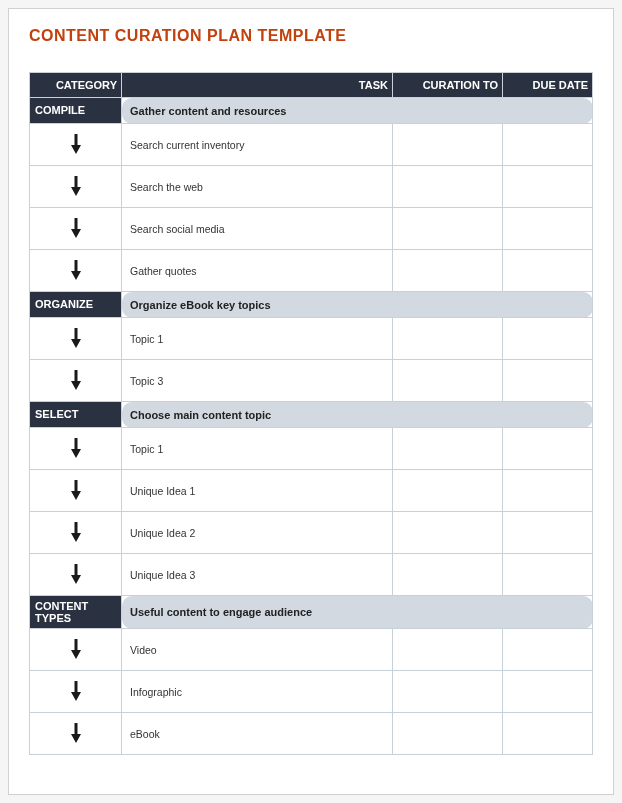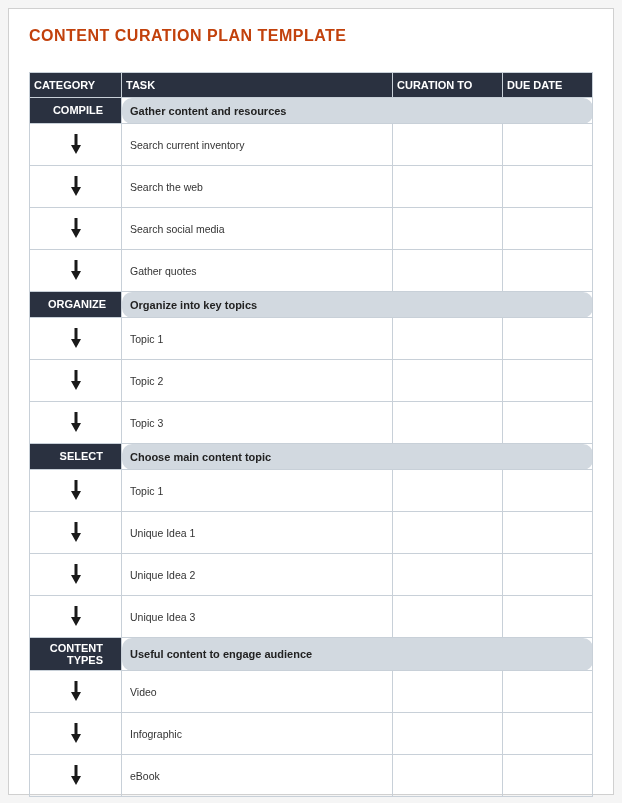--- a/index.html
+++ b/index.html
@@ -31,41 +31,41 @@
   }
   col.c-cat { width: 92px; }
   col.c-task { width: auto; }
   col.c-assign { width: 110px; }
   col.c-due { width: 90px; }
   th {
     background: #2a3140;
     color: #fff;
     font-size: 11px;
     font-weight: bold;
-    text-align: left;
+    text-align: right;
     padding: 6px 4px;
     border: 1px solid #c8d0d8;
   }
   td {
     border: 1px solid #c8d0d8;
     padding: 0 8px;
     height: 42px;
     vertical-align: middle;
     font-size: 10.5px;
     color: #333;
   }
   tr.section-header td.sec-label {
     background: #2a3140;
     color: #fff;
     font-weight: bold;
-    text-align: right;
+    text-align: left;
     font-size: 11px;
     line-height: 1.1;
     height: 16px;
-    padding: 4px 18px;
+    padding: 4px 5px;
   }
   tr.section-header td.sec-desc {
     background: #d2d9e0;
     font-weight: bold;
     font-size: 11px;
     color: #222;
     height: 26px;
     border-radius: 10px;
   }
   td.icon-cell {
@@ -131,35 +131,27 @@
         <tr>
           <td class="icon-cell"><span class="arrow-icon"><svg viewBox="0 0 16 22" width="16" height="22">
   <path d="M6.5 1 L9.5 1 L9.5 12 L13 12 L8 21 L3 12 L6.5 12 Z" fill="#1a1a1a"></path>
 </svg></span></td>
           <td>Gather quotes</td>
           <td></td>
           <td></td>
         </tr>
         <tr class="section-header">
           <td class="sec-label">ORGANIZE</td>
-          <td class="sec-desc" colspan="3">Organize into key topics</td>
+          <td class="sec-desc" colspan="3">Organize eBook key topics</td>
         </tr>
         <tr>
           <td class="icon-cell"><span class="arrow-icon"><svg viewBox="0 0 16 22" width="16" height="22">
   <path d="M6.5 1 L9.5 1 L9.5 12 L13 12 L8 21 L3 12 L6.5 12 Z" fill="#1a1a1a"></path>
 </svg></span></td>
           <td>Topic 1</td>
-          <td></td>
-          <td></td>
-        </tr>
-        <tr>
-          <td class="icon-cell"><span class="arrow-icon"><svg viewBox="0 0 16 22" width="16" height="22">
-  <path d="M6.5 1 L9.5 1 L9.5 12 L13 12 L8 21 L3 12 L6.5 12 Z" fill="#1a1a1a"></path>
-</svg></span></td>
-          <td>Topic 2</td>
           <td></td>
           <td></td>
         </tr>
         <tr>
           <td class="icon-cell"><span class="arrow-icon"><svg viewBox="0 0 16 22" width="16" height="22">
   <path d="M6.5 1 L9.5 1 L9.5 12 L13 12 L8 21 L3 12 L6.5 12 Z" fill="#1a1a1a"></path>
 </svg></span></td>
           <td>Topic 3</td>
           <td></td>
           <td></td>

